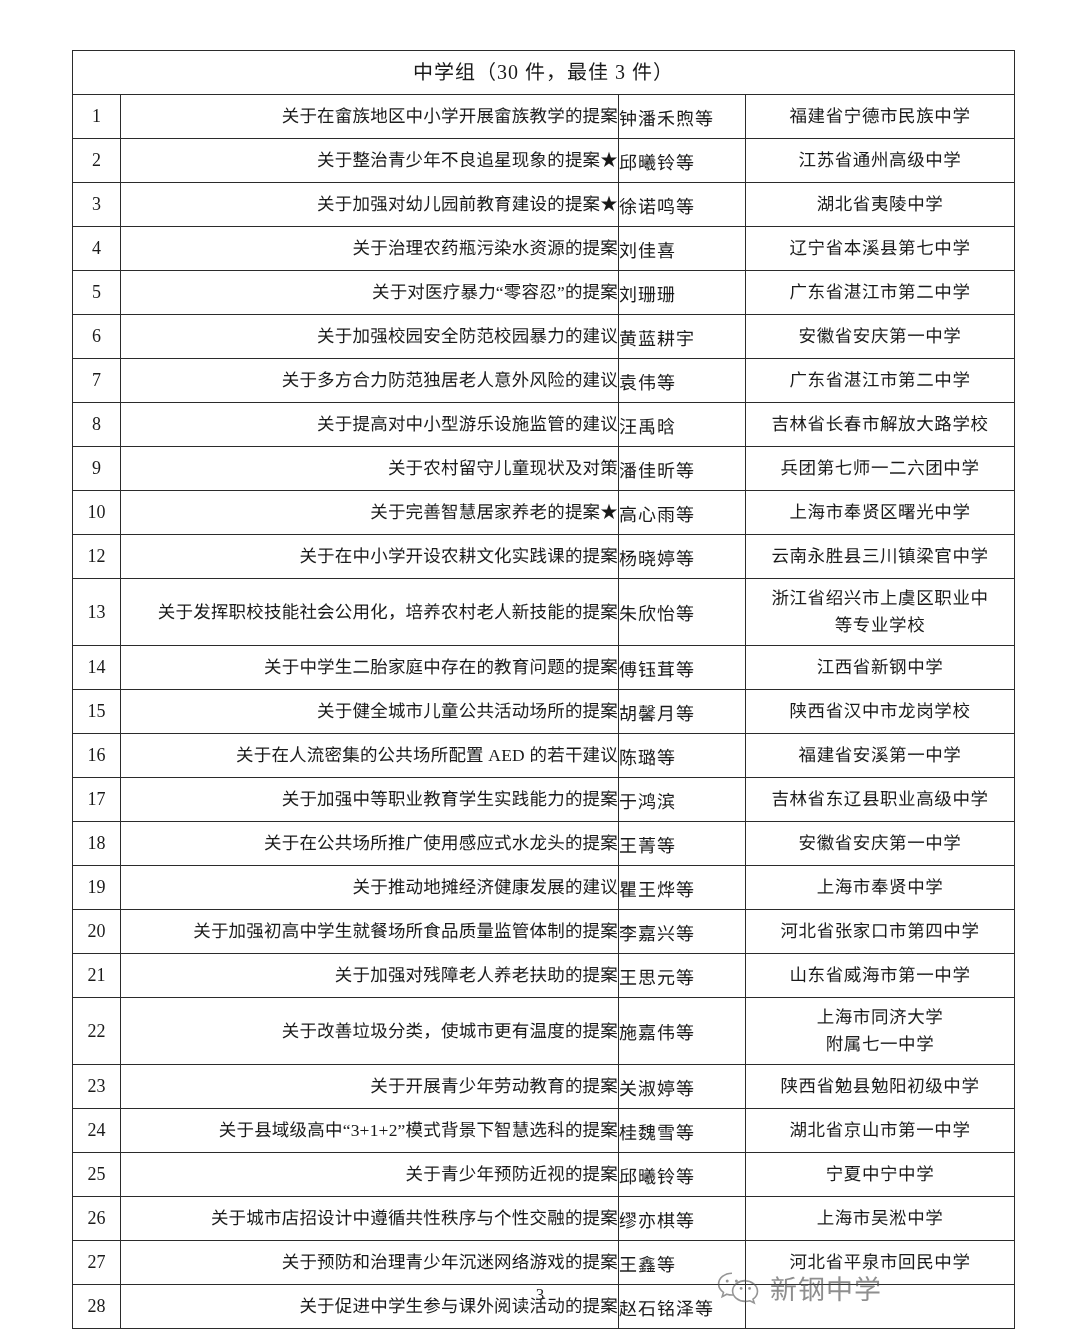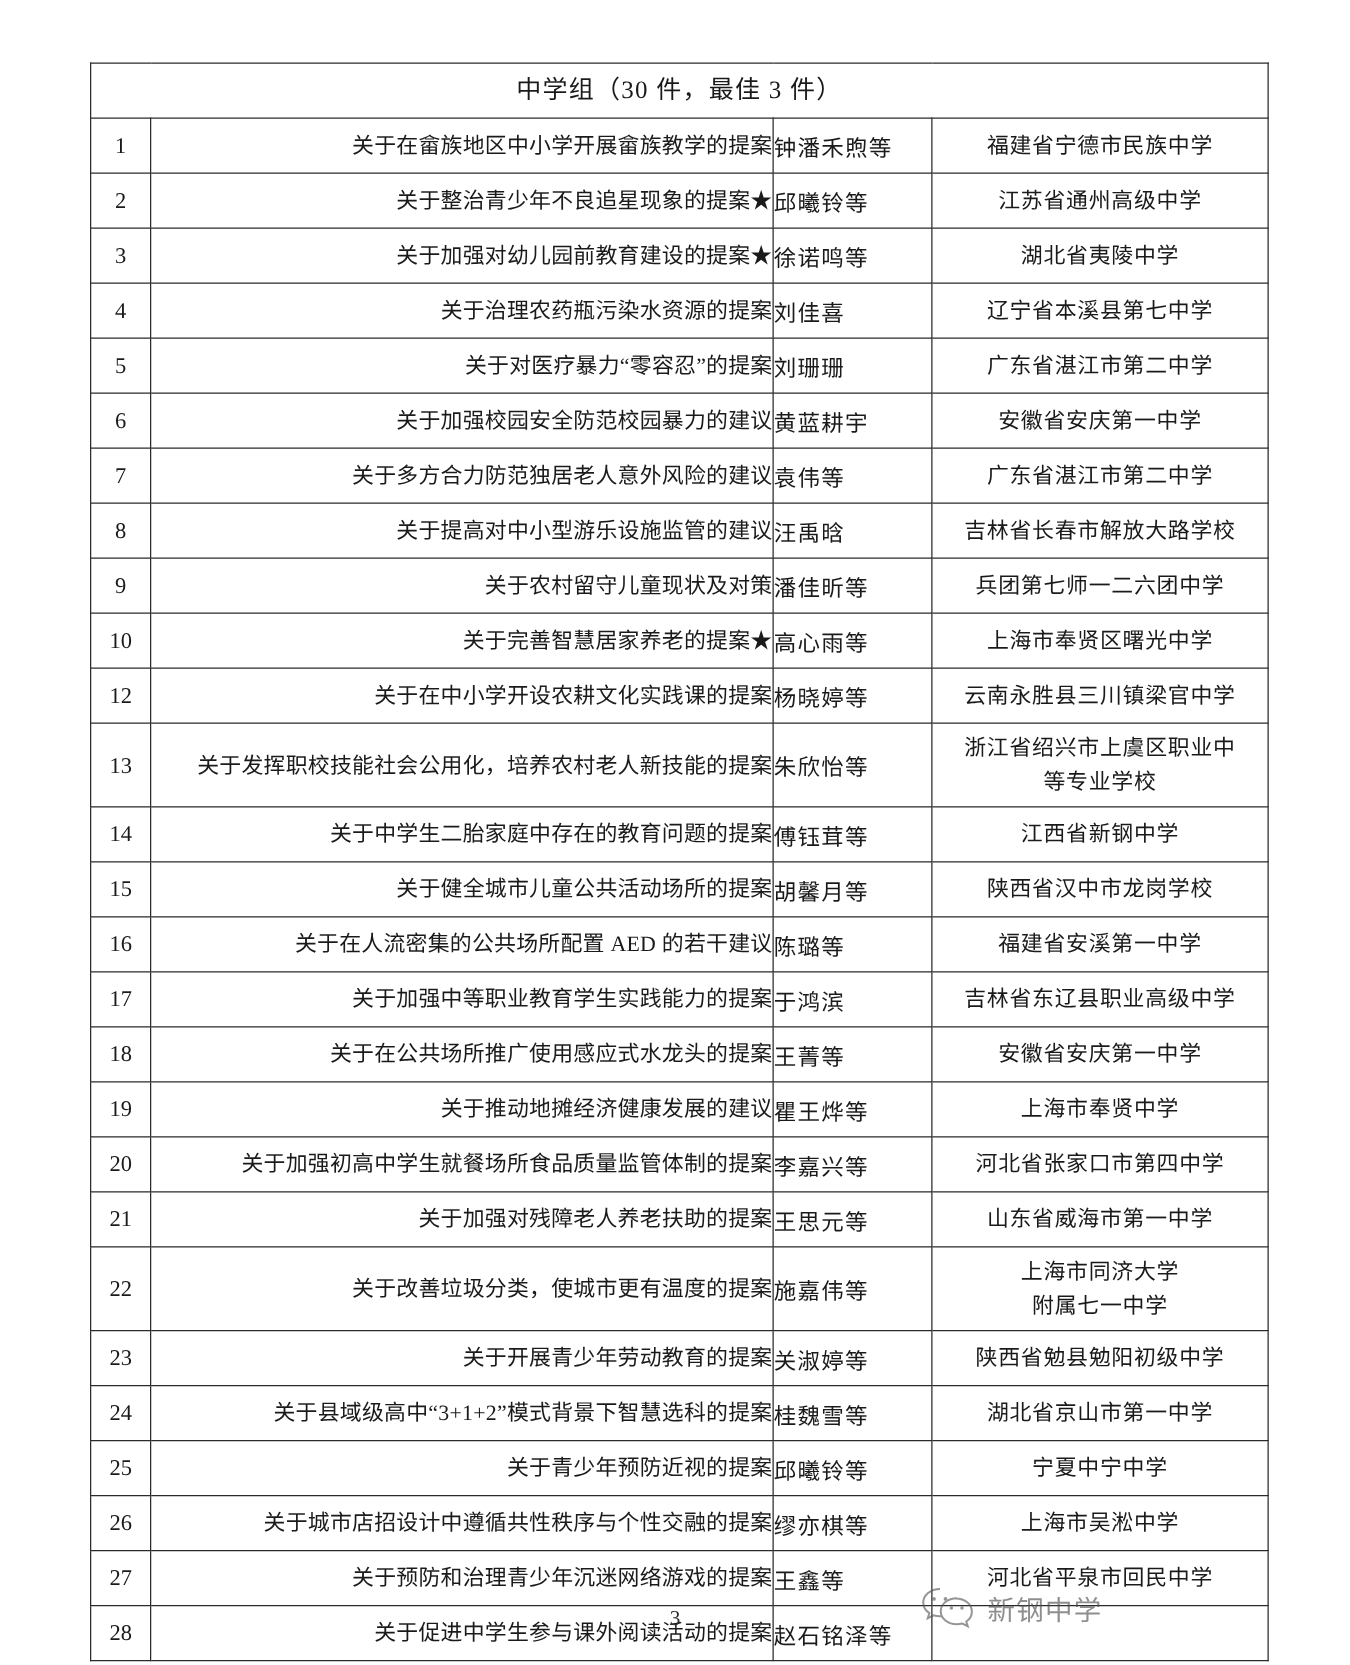--- a/index.html
+++ b/index.html
@@ -111,21 +111,21 @@
   #watermark {
     position: absolute;
     right: 18px;
     top: 1268px;
     display: flex;
     align-items: center;
     gap: 8px;
     opacity: 0.62;
   }
   #watermark .wm-text {
-    font-size: 22px;
+    font-size: 27px;
     color: #4a4a4a;
     letter-spacing: 1px;
     font-family: "Liberation Sans", "DejaVu Sans", sans-serif;
   }
   #watermark .wm-icon {
     width: 46px;
     height: 36px;
     display: block;
   }
 </style>

